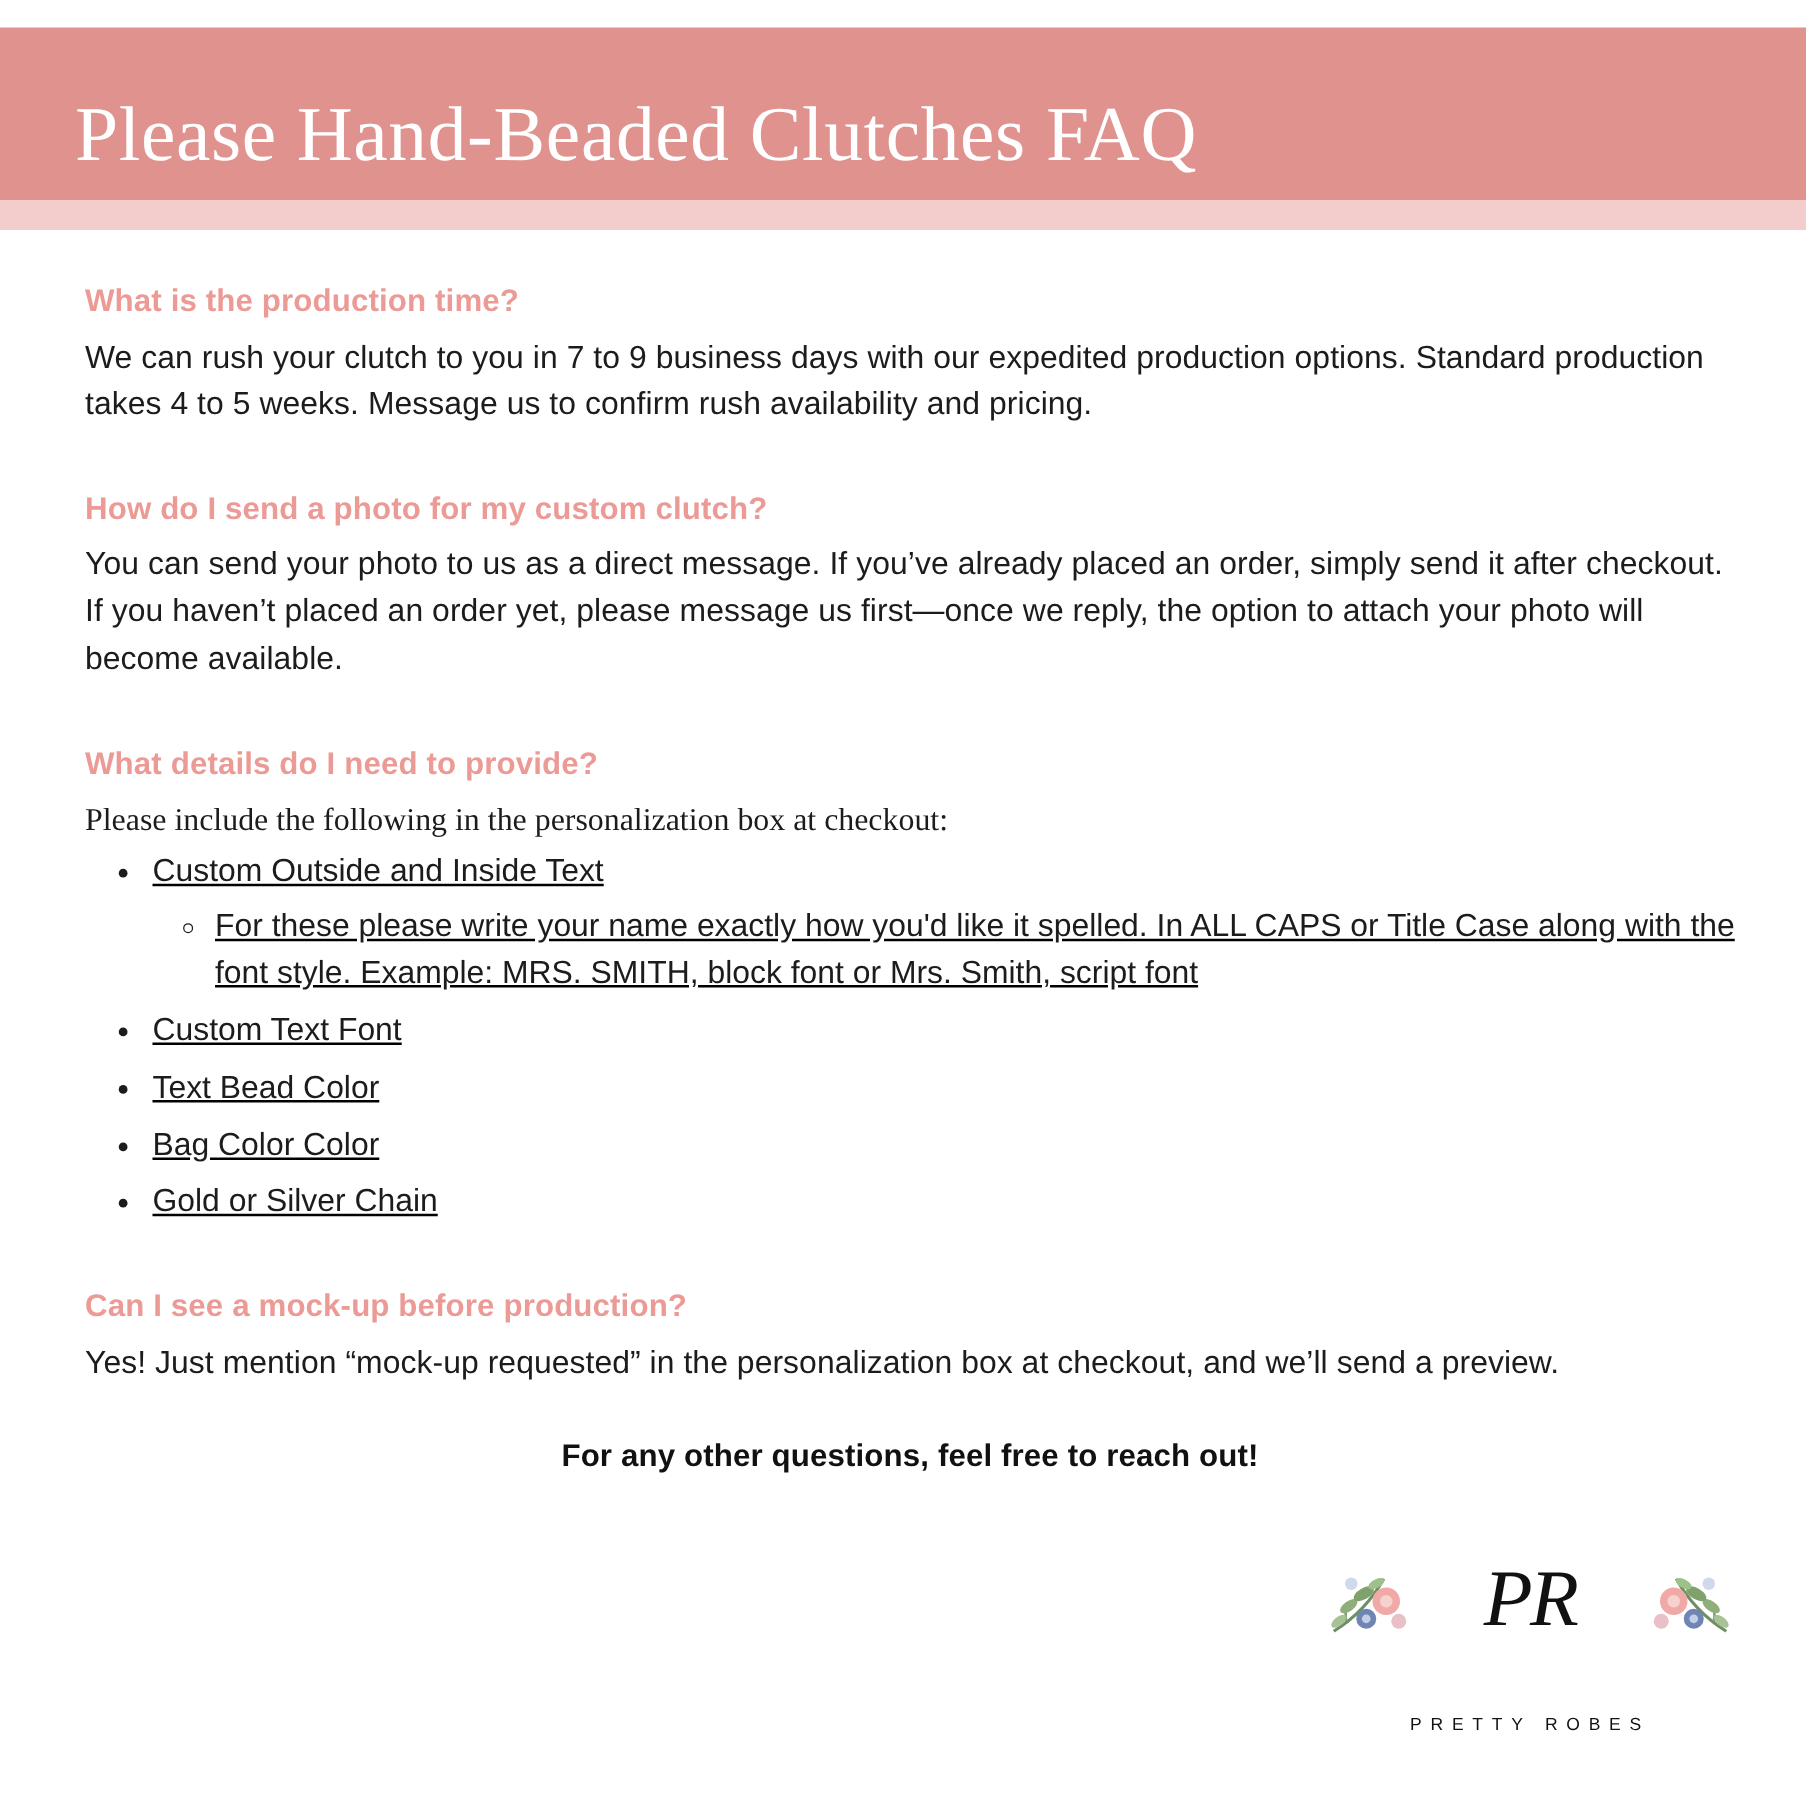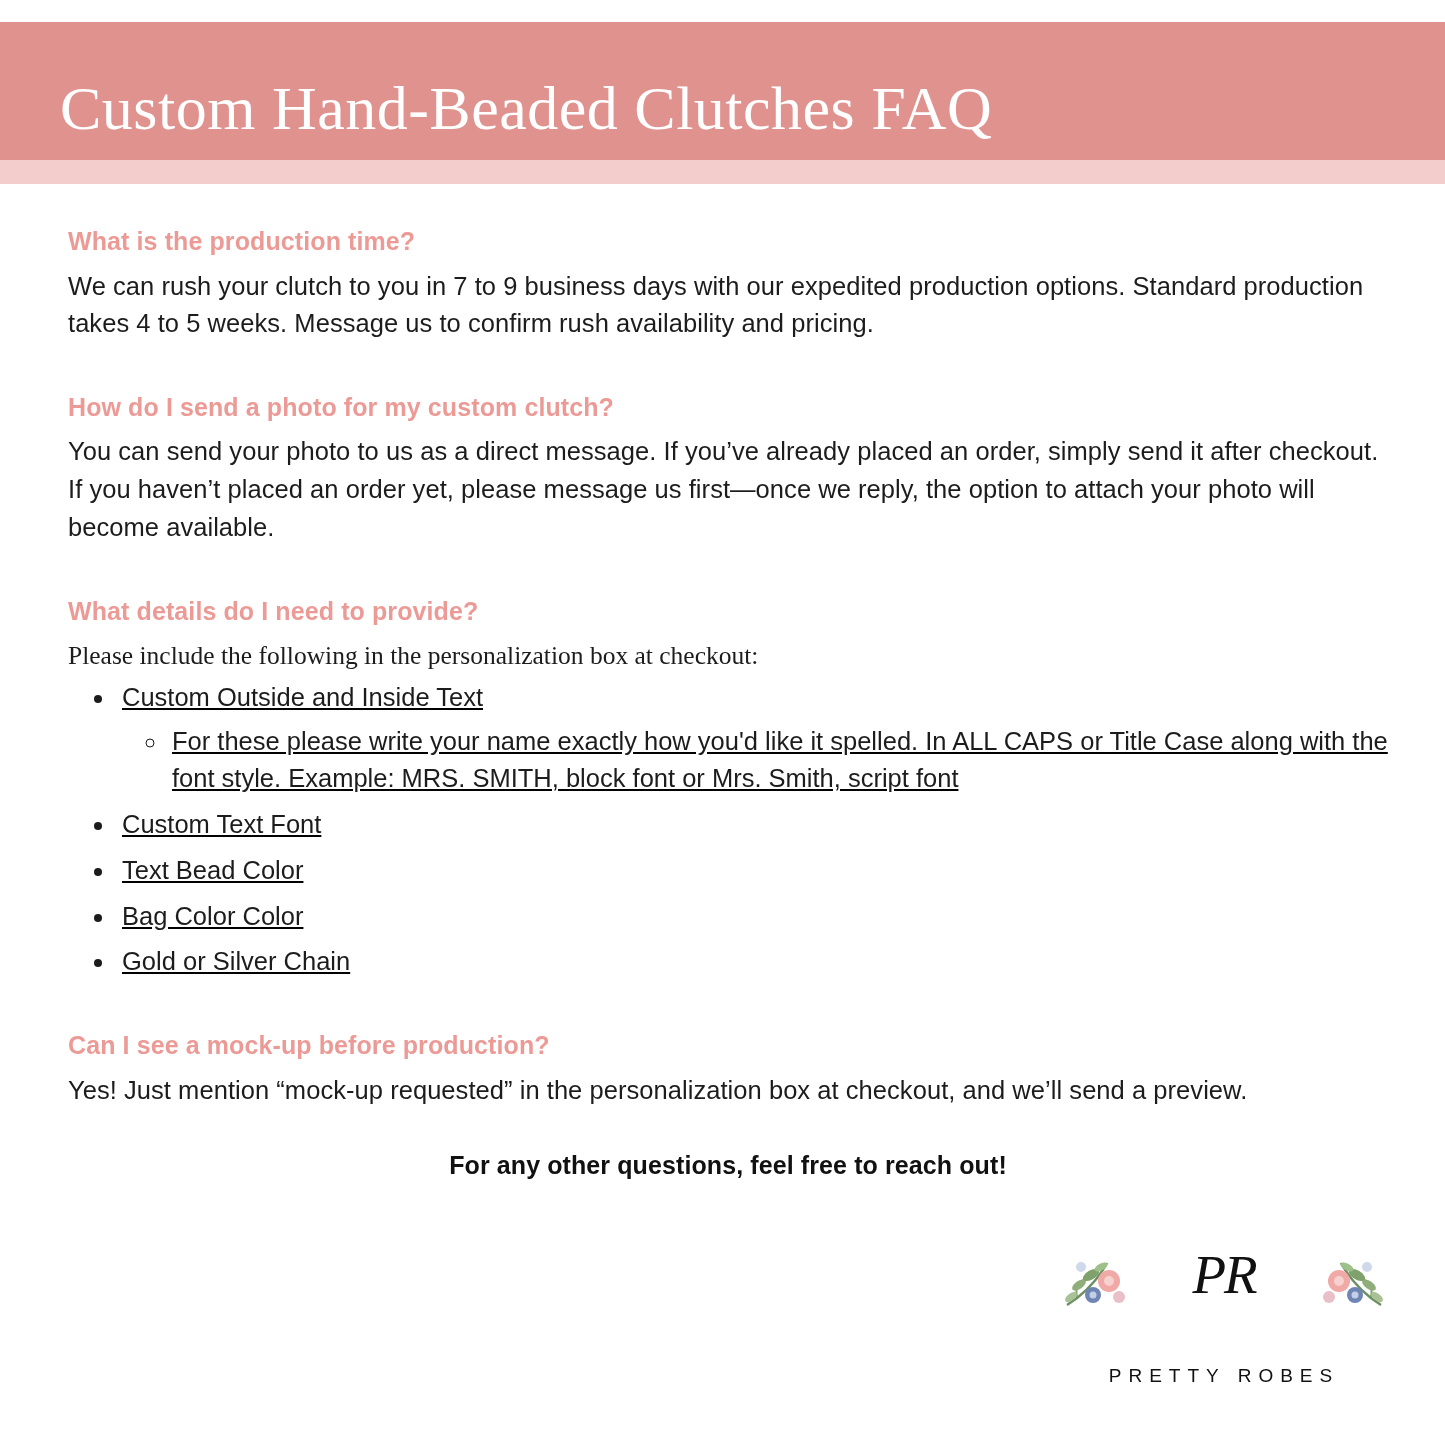--- a/index.html
+++ b/index.html
@@ -111,45 +111,45 @@
   .logo-mark {
     position: relative;
     width: 330px; height: 100px;
   }
   .logo-monogram {
     position: absolute;
     left: 50%; top: 0;
     transform: translateX(-50%);
     font-family: "Liberation Serif", serif;
     font-style: italic;
-    font-size: 55px;
+    font-size: 64px;
     color: #111111;
     line-height: 1;
     letter-spacing: -2px;
   }
   .logo-name {
     position: absolute;
     left: 50%; bottom: 0;
     transform: translateX(-50%);
-    font-size: 19px;
+    font-size: 14px;
     letter-spacing: 7px;
     color: #111111;
     white-space: nowrap;
   }
   .floral { position: absolute; top: 4px; }
   .floral.left { left: 0; }
   .floral.right { right: 0; }
 </style>
 </head>
 <body>
 
 <div class="page">
 
   <div class="header-band">
-    <div class="header-title">Custom Hand-Beaded Clutches FAQ</div>
+    <div class="header-title">Please Hand-Beaded Clutches FAQ</div>
   </div>
   <div class="header-underband"></div>
 
   <div class="content">
 
     <div class="qa-block">
       <p class="question">What is the production time?</p>
       <p class="answer">We can rush your clutch to you in 7 to 9 business days with our expedited production options. Standard production takes 4 to 5 weeks. Message us to confirm rush availability and pricing.</p>
     </div>
 

